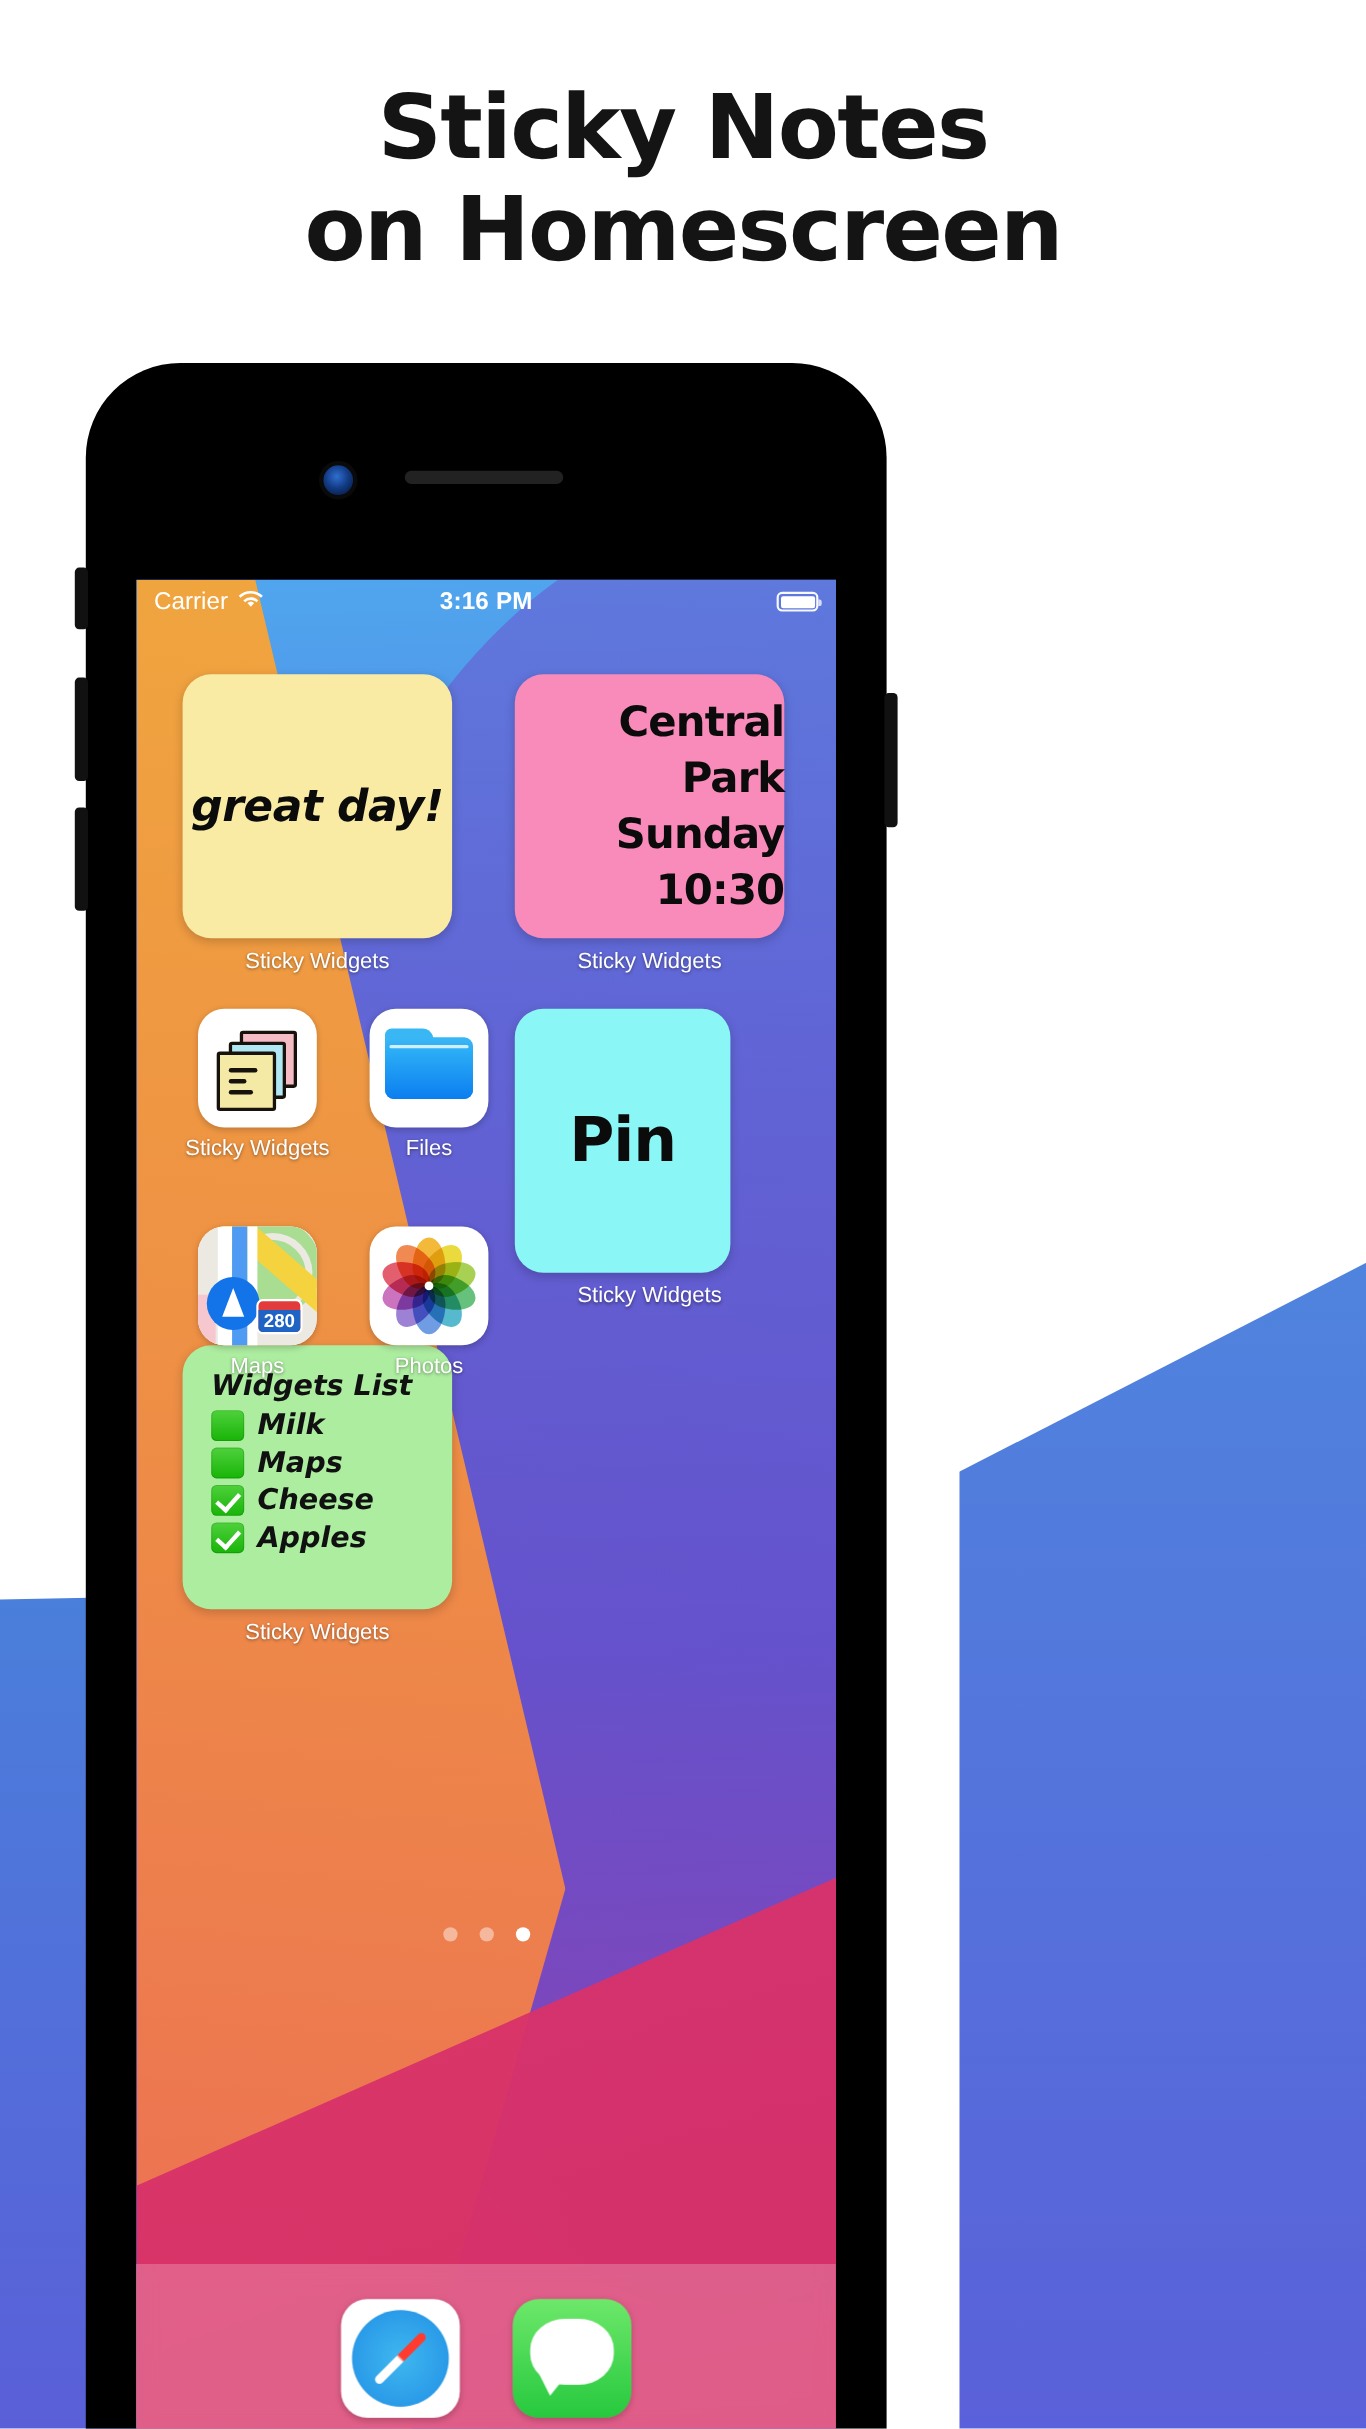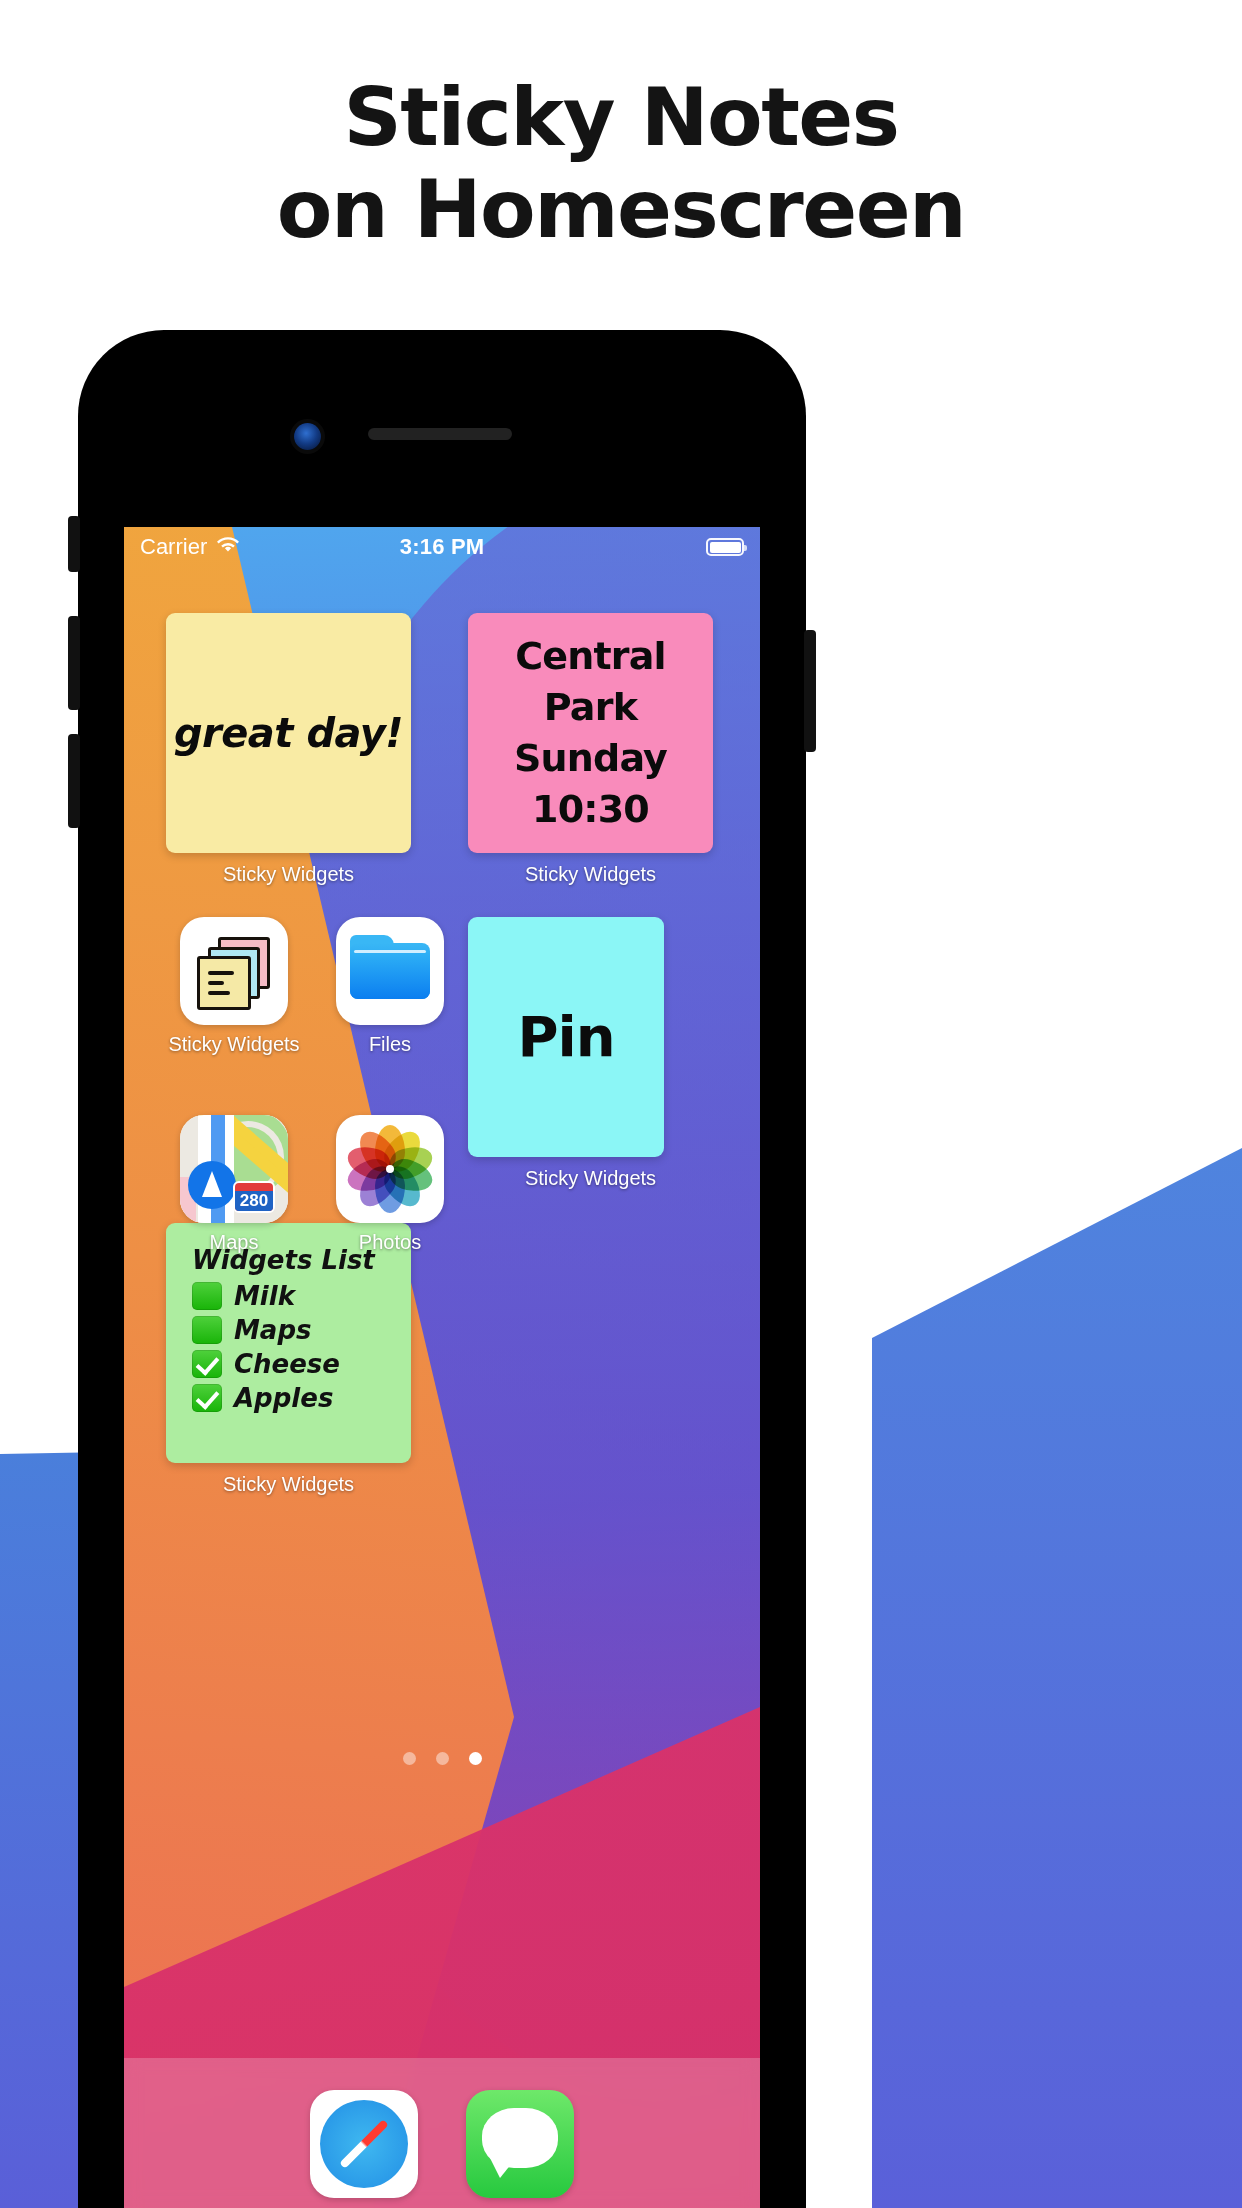--- a/index.html
+++ b/index.html
@@ -112,24 +112,24 @@
     content:""; position:absolute; right:-5px; top:5px; width:3px; height:6px;
     background:rgba(255,255,255,.75); border-radius:0 2px 2px 0;
   }
   .batt i { display:block; width:100%; height:100%; background:#fff; border-radius:2px; }
 
   
   #homegrid { position:absolute; inset:40px 0 0 0; z-index:4; }
 
   .widget {
     position:absolute;
-    border-radius:9px;
+    border-radius:26px;
     box-shadow:0 3px 9px rgba(0,0,0,.18);
     display:flex; align-items:center; justify-content:center;
-    text-align:center;
+    text-align:right;
   }
   .wlabel {
     position:absolute; text-align:center;
     color:#fff; font-size:20px;
     text-shadow:0 1px 3px rgba(0,0,0,.45);
     white-space:nowrap;
   }
 
   .note-text { font-family:"DejaVu Sans", sans-serif; color:#0b0b0b; }
 

